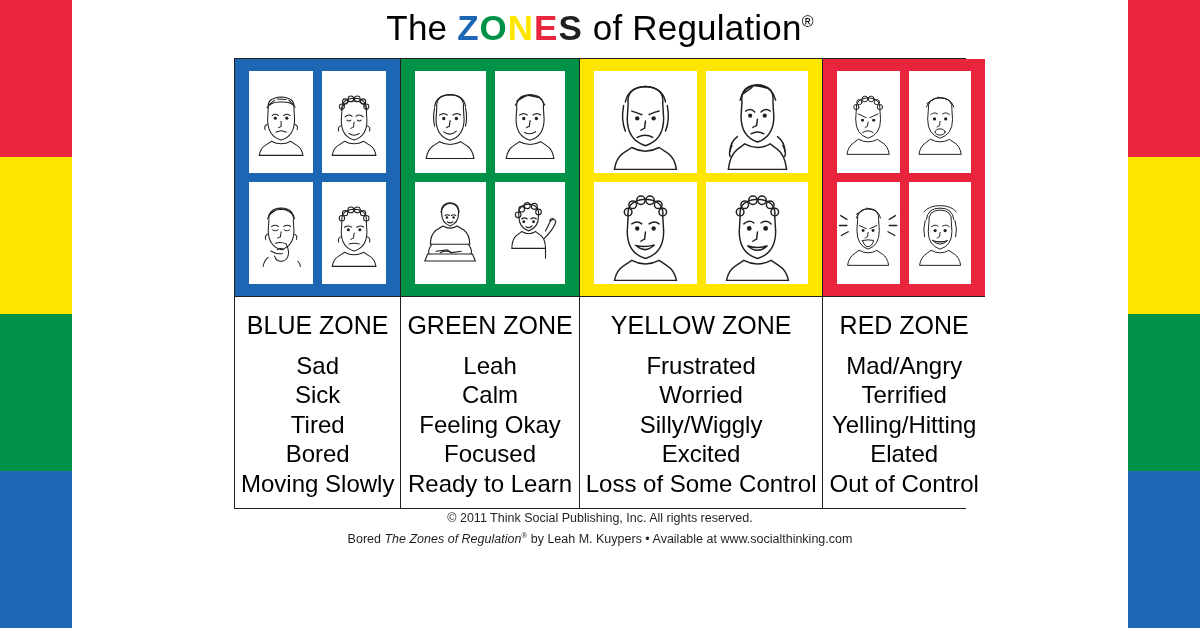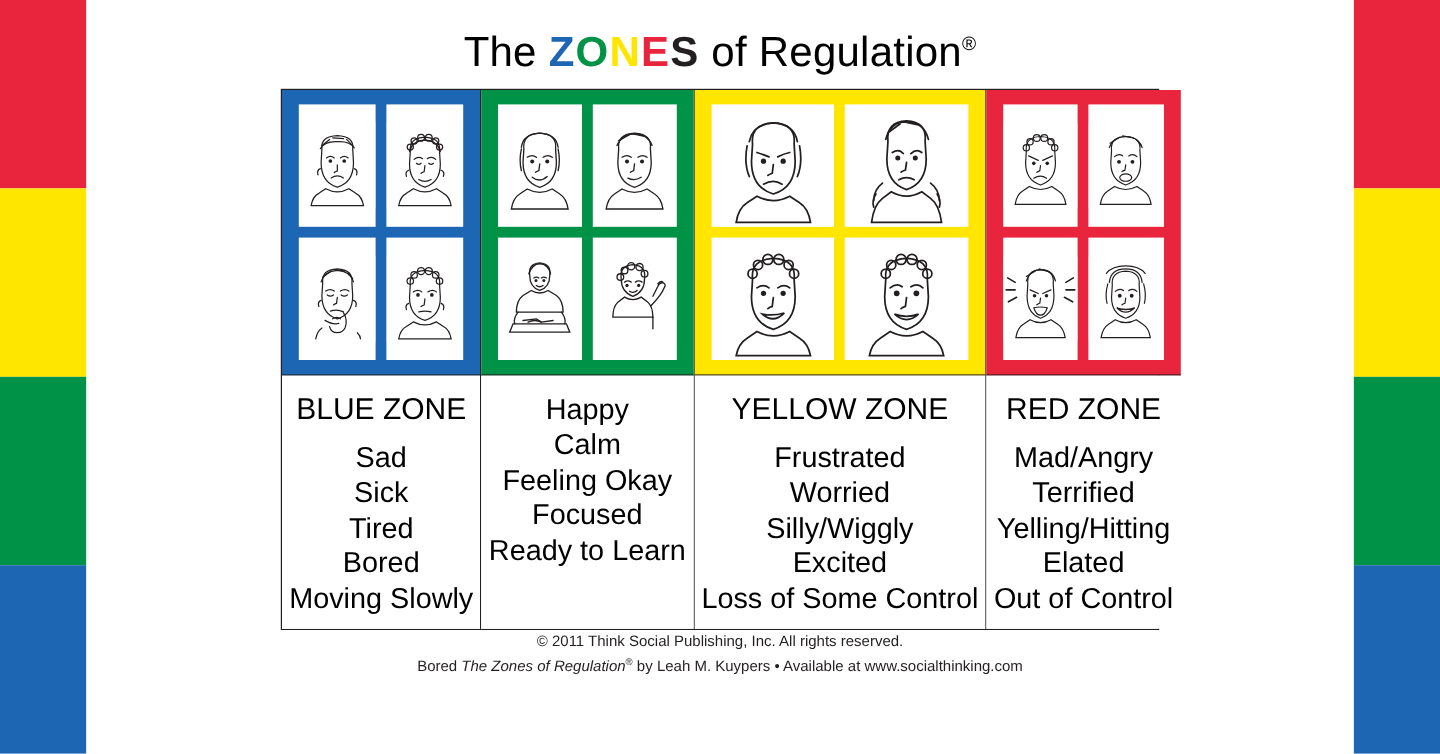--- a/index.html
+++ b/index.html
@@ -33,21 +33,21 @@
     flex: 1 1 auto;
     position: relative;
     background: #ffffff;
     display: flex;
     flex-direction: column;
     align-items: center;
   }
 
   
   .title {
-    margin-top: 16px;
+    margin-top: 0;
     font-size: 35px;
     line-height: 44px;
     letter-spacing: 0.2px;
     white-space: nowrap;
     color: #000000;
     text-align: right;
   }
   .title .thin { font-weight: normal; }
   .title .z-word {
     font-weight: bold;
@@ -306,21 +306,22 @@
                 <path d="M44 47 q5 3 9 -1"></path>
                 <path d="M38 54 Q48 60 58 54 L66 60 Q72 66 72 78 L24 78 Q24 66 30 60 Z"></path>
                 <path d="M70 64 q12 -12 16 -22 q2 -4 -2 -5 q-4 -1 -6 4 l-6 12"></path>
                 <path d="M78 38 q3 -4 6 -2"></path>
                 <path d="M72 78 L72 92"></path>
               </g>
             </svg>
           </div>
         </div>
         <div class="text-block">
-          <div class="zone-word">Happy</div>
+          <div class="zone-name">GREEN ZONE</div>
+          <div class="zone-word">Leah</div>
           <div class="zone-word">Calm</div>
           <div class="zone-word">Feeling Okay</div>
           <div class="zone-word">Focused</div>
           <div class="zone-word">Ready to Learn</div>
         </div>
       </div>
 
       <div class="zone-col">
         <div class="faces-block" style="background:#ffe600">
           <div class="face-card">

